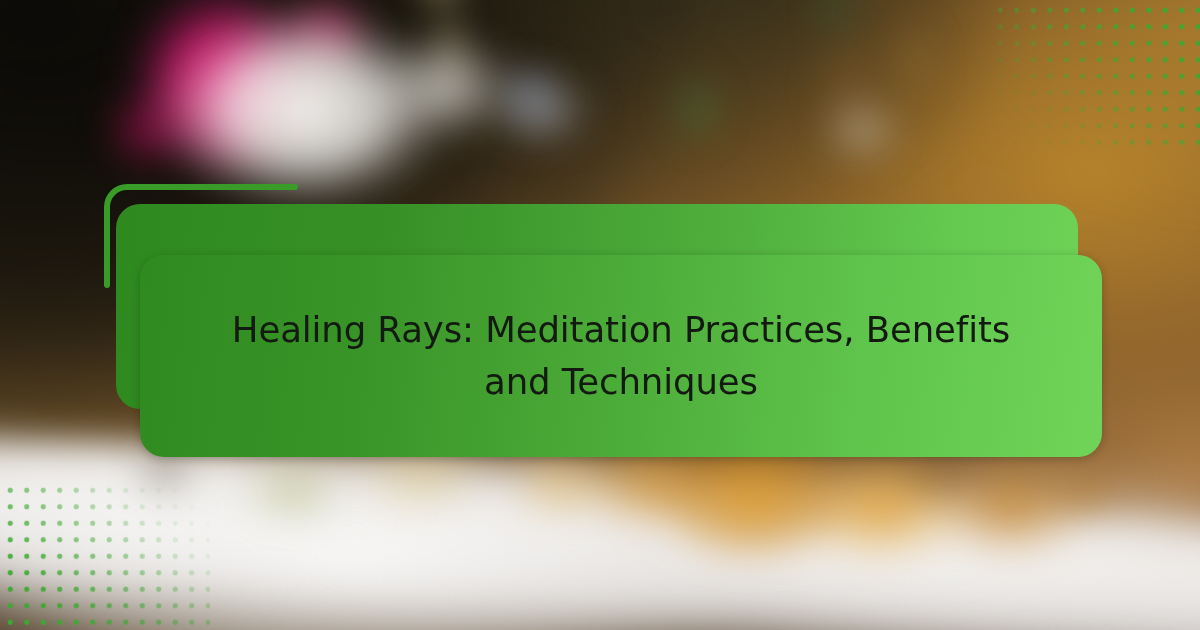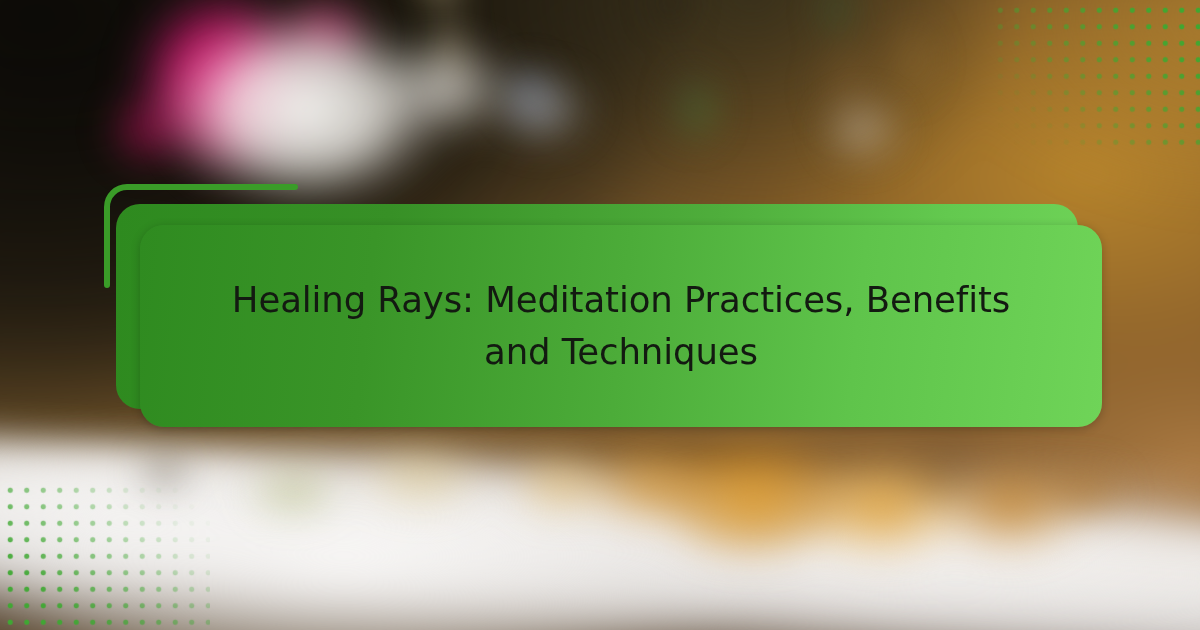--- a/index.html
+++ b/index.html
@@ -163,21 +163,21 @@
     left: 116px;
     top: 204px;
     width: 962px;
     height: 205px;
     border-radius: 24px;
     background: linear-gradient(95deg, #2e8a1f 0%, #379026 28%, #4fae3c 62%, #63c94f 85%, #6ed257 100%);
   }
   .card-front {
     position: absolute;
     left: 140px;
-    top: 225px;
+    top: 255px;
     width: 962px;
     height: 202px;
     border-radius: 24px;
     background: linear-gradient(96deg, #2f8b20 0%, #3a9528 24%, #4cac39 50%, #5fc44b 74%, #6fd458 100%);
     box-shadow: 0 2px 10px rgba(0,0,0,0.22);
     display: flex;
     align-items: center;
     justify-content: center;
   }
 

